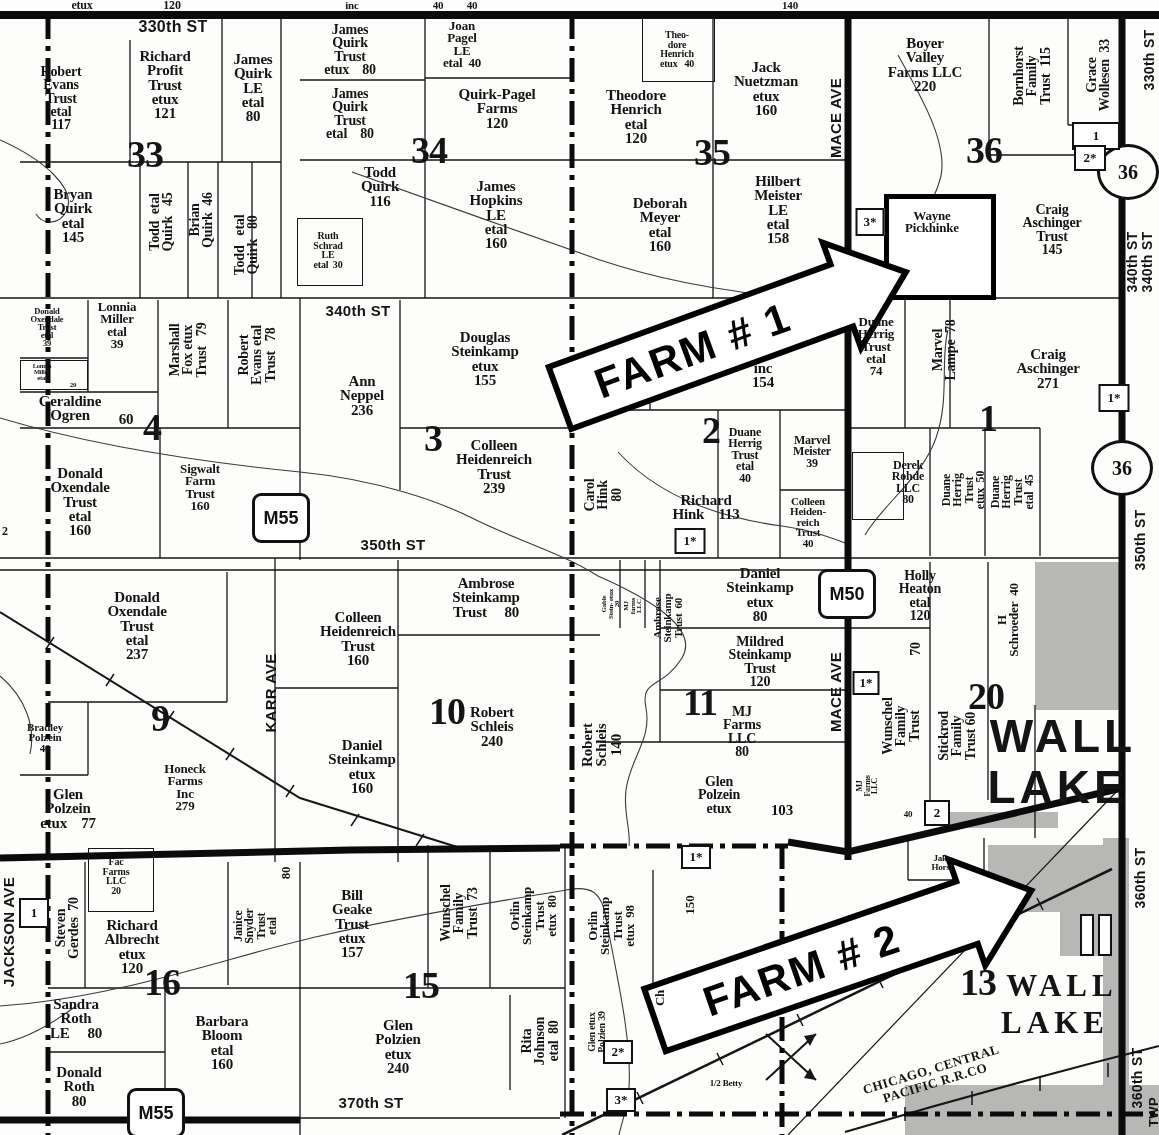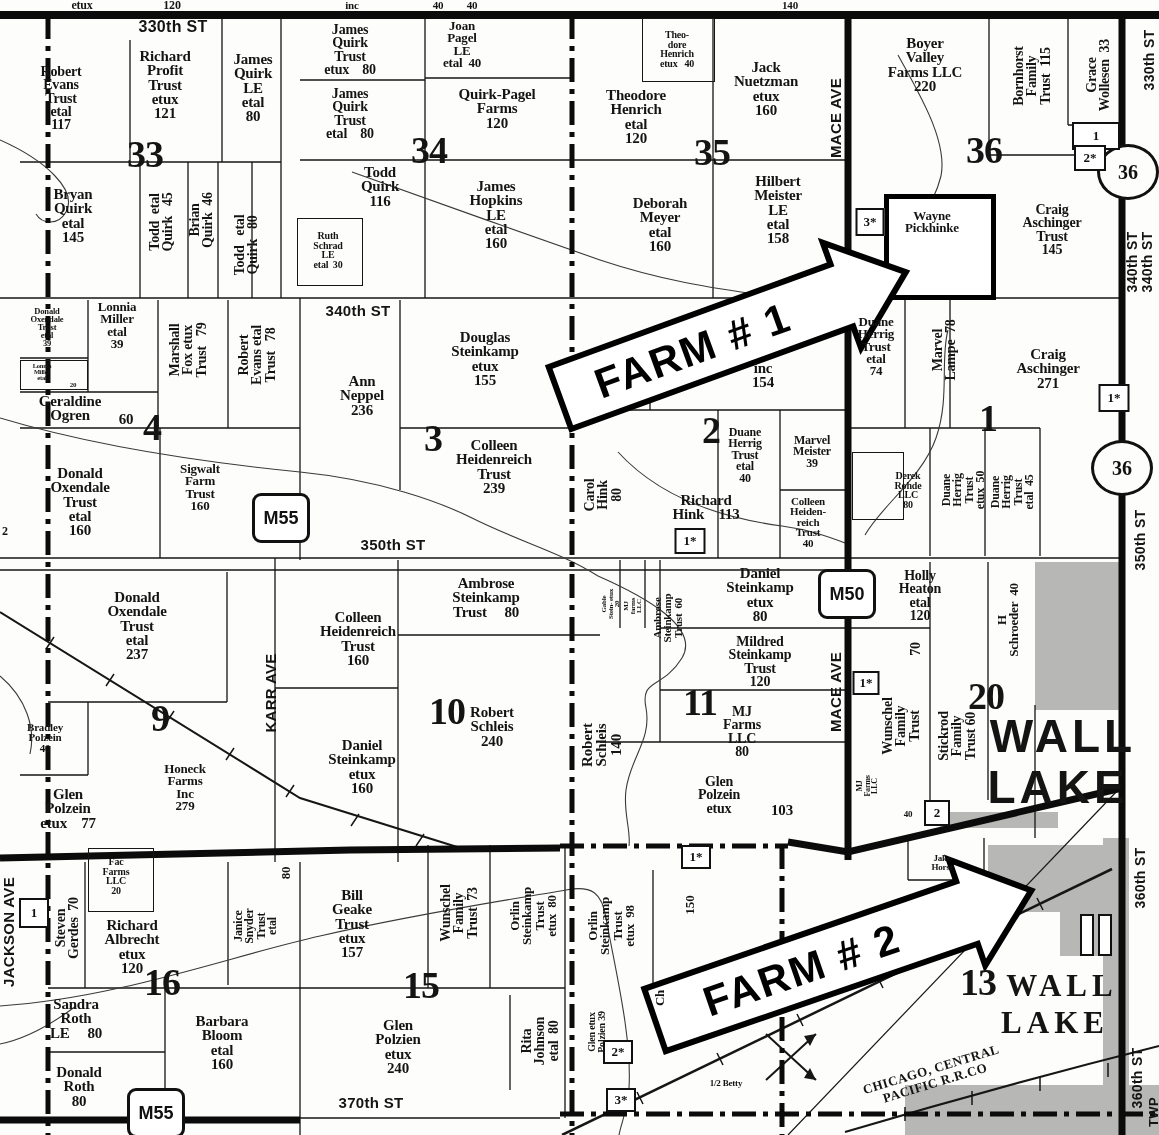--- a/index.html
+++ b/index.html
@@ -271,21 +271,21 @@
 Trust
 40</div>
       <div class="txt t-serif" style="left: 876px; top: 347px; font-size: 13px;">Duane
 Herrig
 Trust
 etal
 74</div>
       <div class="txt t-serif" style="left: 1048px; top: 368px; font-size: 15px;">Craig
 Aschinger
 271</div>
-      <div class="txt t-serif" style="left: 908px; top: 483px; font-size: 10px; margin-top: 7px;">Derek
+      <div class="txt t-serif" style="left: 908px; top: 483px; font-size: 12px;">Derek
 Rohde
 LLC
 80</div>
       <div class="txt t-serif" style="left: 137px; top: 626px; font-size: 15px;">Donald
 Oxendale
 Trust
 etal
 237</div>
       <div class="txt t-serif" style="left: 45px; top: 738px; font-size: 11px;">Bradley
 Polzein

